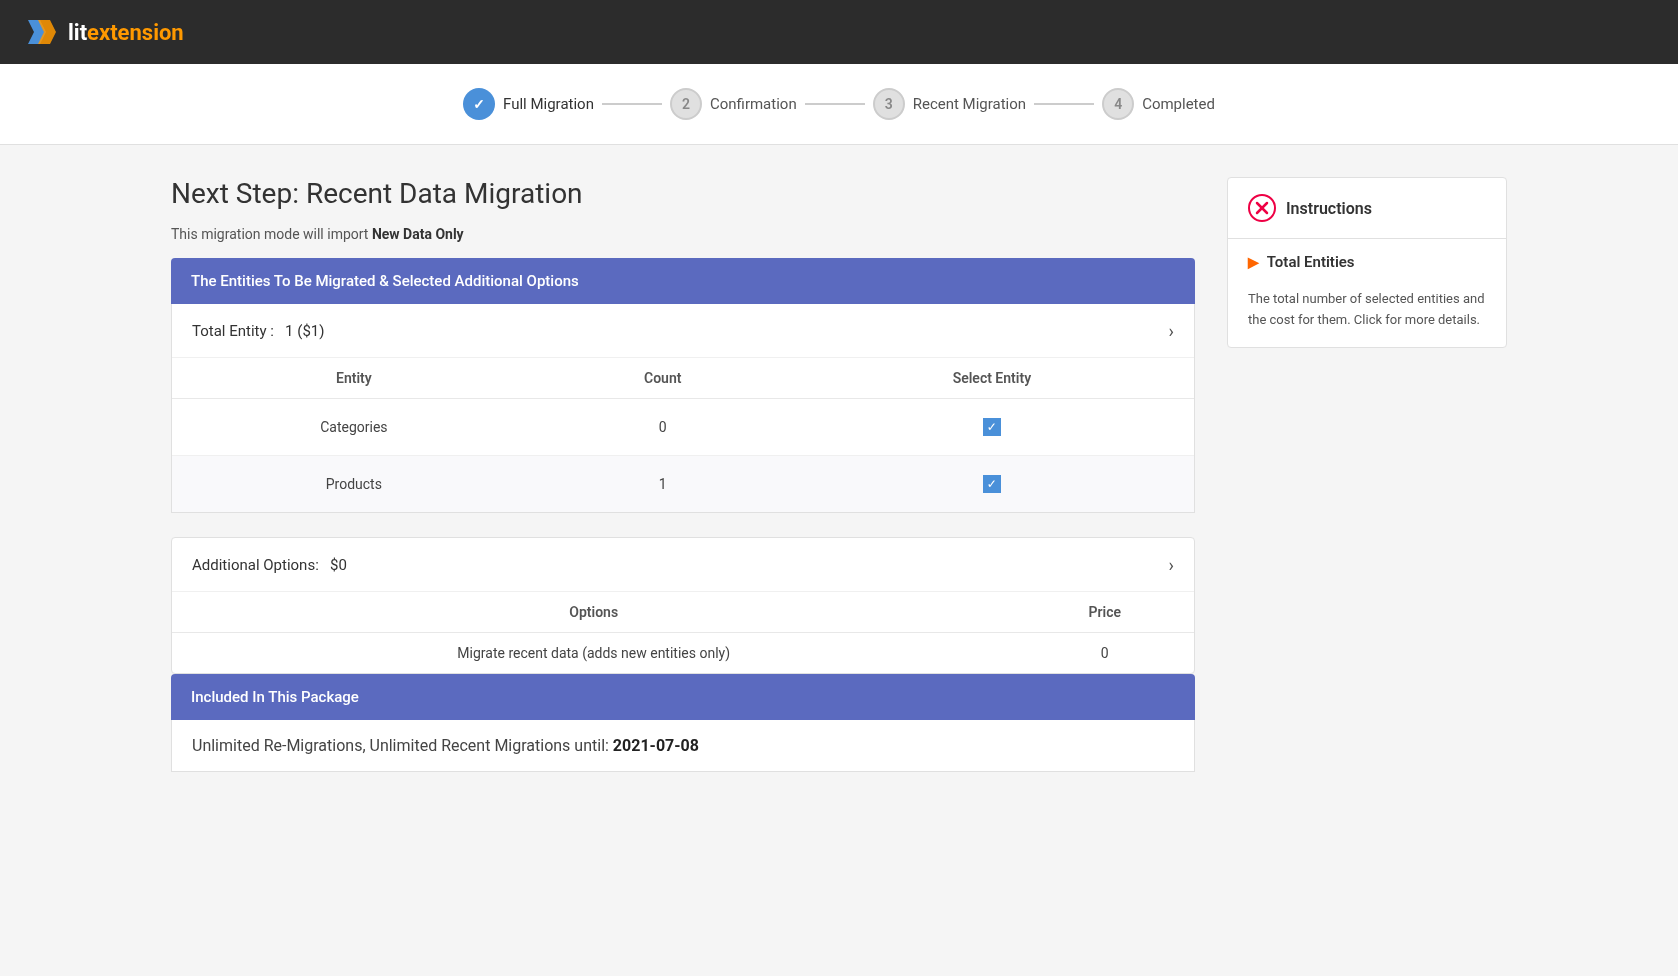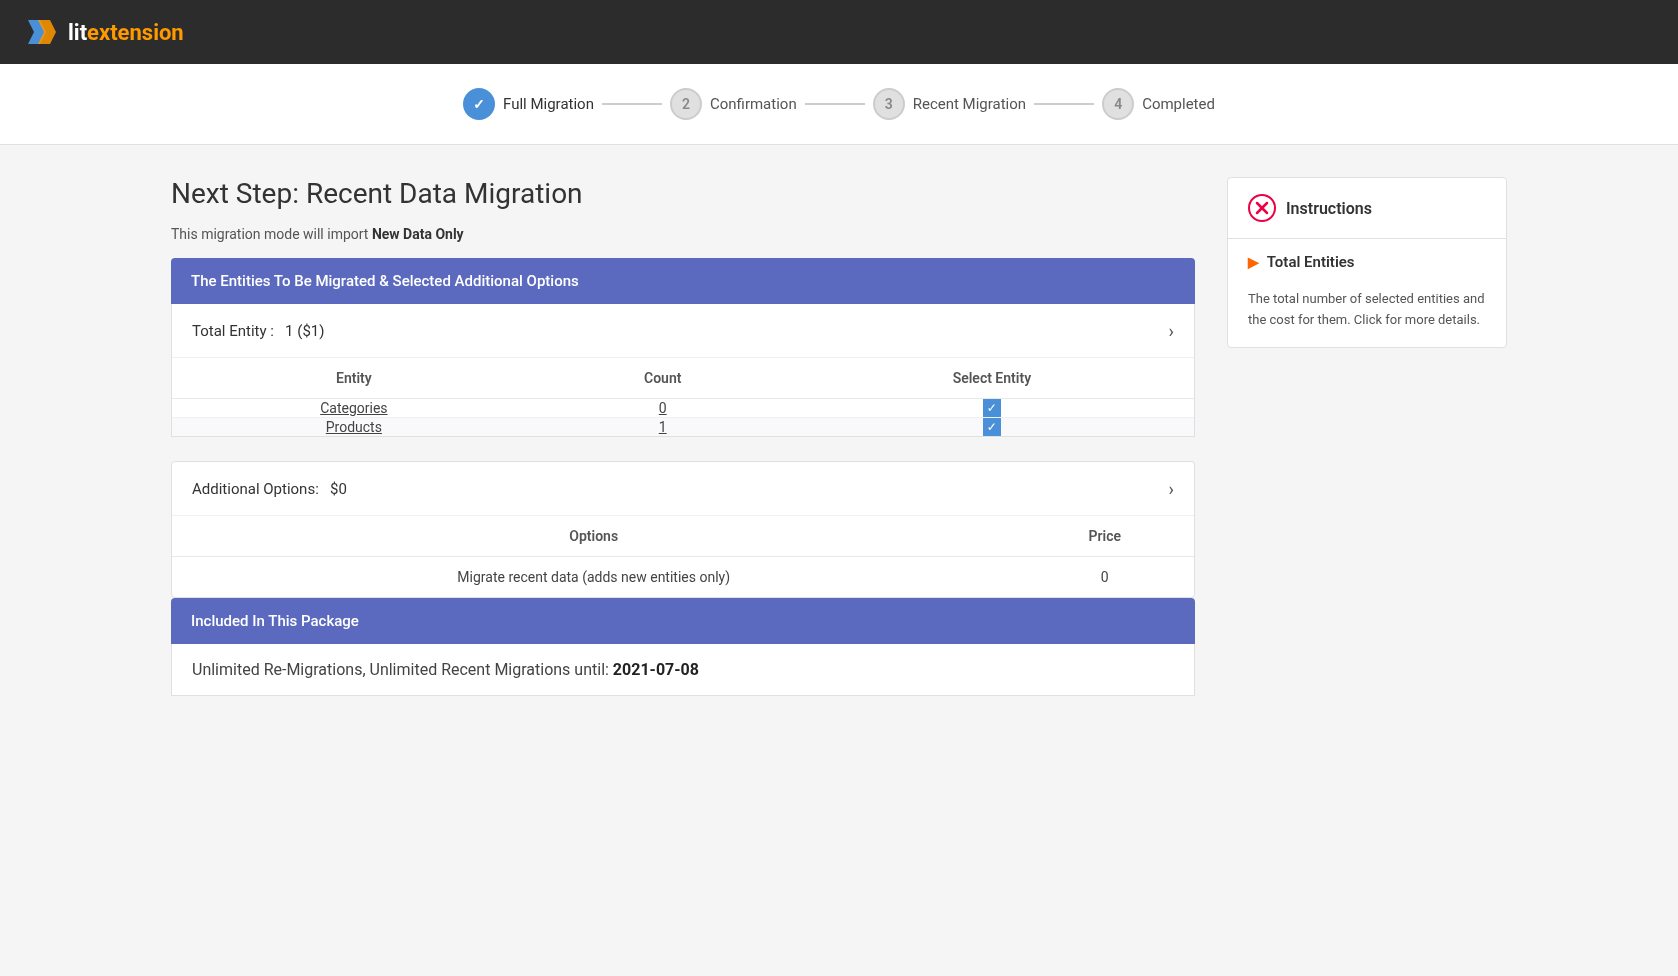--- a/index.html
+++ b/index.html
@@ -134,24 +134,23 @@
       text-align: center;
       padding: 12px 16px;
       font-size: 14px;
       font-weight: 600;
       color: #555;
       border-bottom: 1px solid #e8e8e8;
     }
     .entity-table th:first-child { text-align: center; }
     .entity-table td {
       text-align: center;
-      padding: 0 16px;
+      padding: 19px 16px;
       font-size: 14px;
       color: #444;
-      text-decoration: underline;
     }
     .entity-table tr:not(:last-child) td { border-bottom: 1px solid #f0f0f0; }
     .entity-table tr:nth-child(even) { background: #f9f9fb; }
 
     .checkbox-checked {
       width: 18px;
       height: 18px;
       background: #4a90d9;
       border: 1px solid #4a90d9;
       display: inline-flex;

